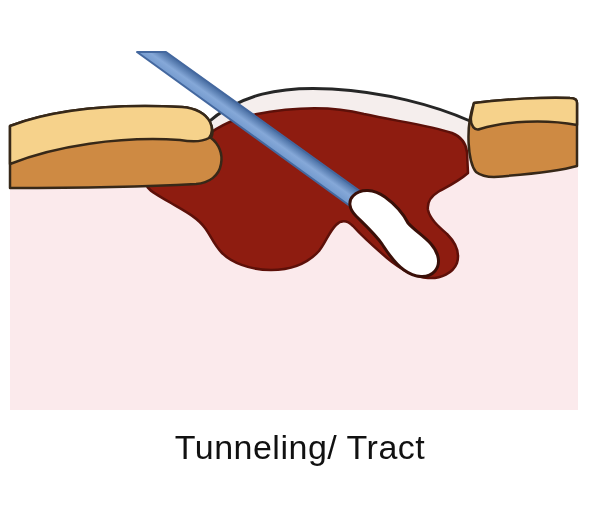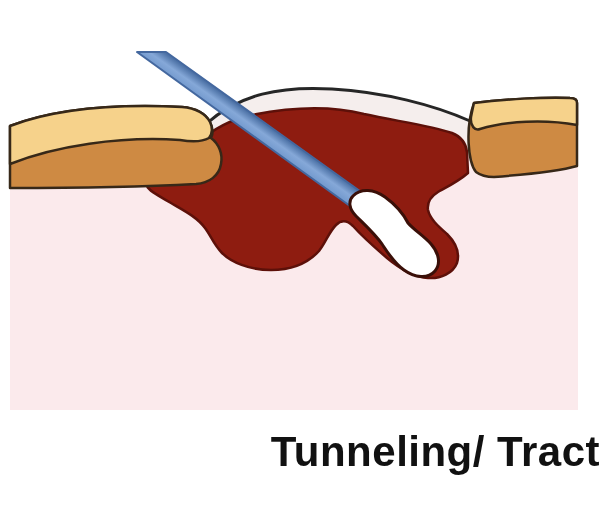--- a/index.html
+++ b/index.html
@@ -7,24 +7,24 @@
     position:relative;
     width:600px;height:505px;
     background:var(--background,#fff);
     overflow:hidden;
     font-family:"Liberation Sans", sans-serif;
   }
   #stage svg{position:absolute;left:0;top:0;display:block;}
   .caption{
     position:absolute;
     left:0;top:428px;width:600px;
-    text-align:right;
+    text-align:center;
     font-family:"Liberation Sans", sans-serif;
-    font-size:42px;
-    font-weight:700;
+    font-size:34px;
+    font-weight:400;
     letter-spacing:0.5px;
     color:var(--caption-color,#111);
     user-select:none;
   }
 </style>
 </head>
 <body>
 
 <div id="stage">
 

